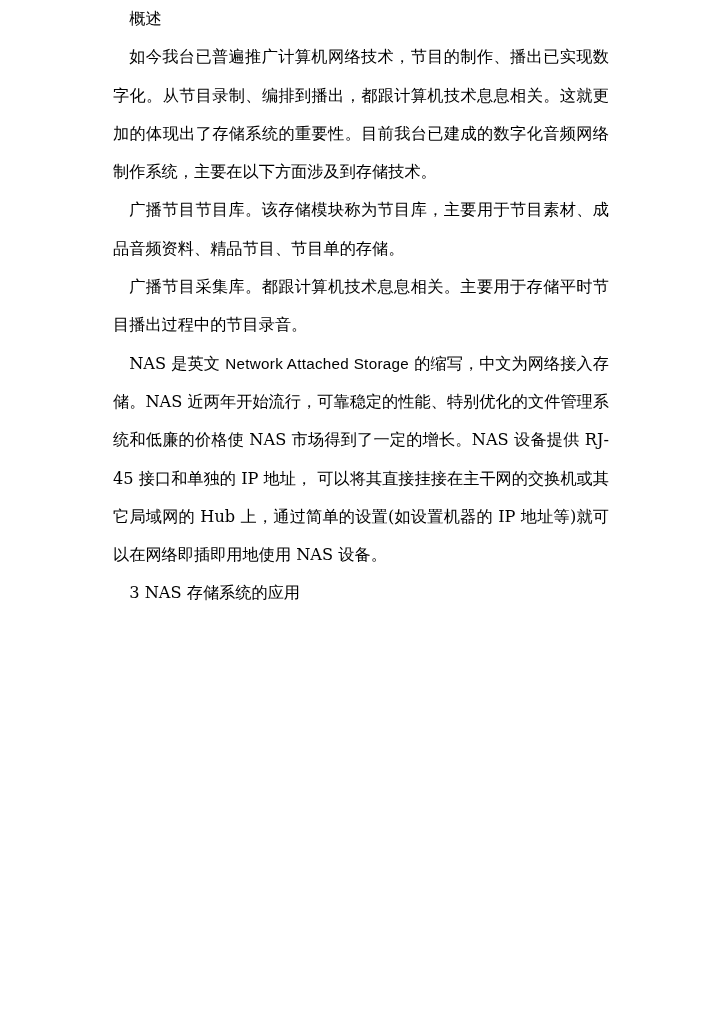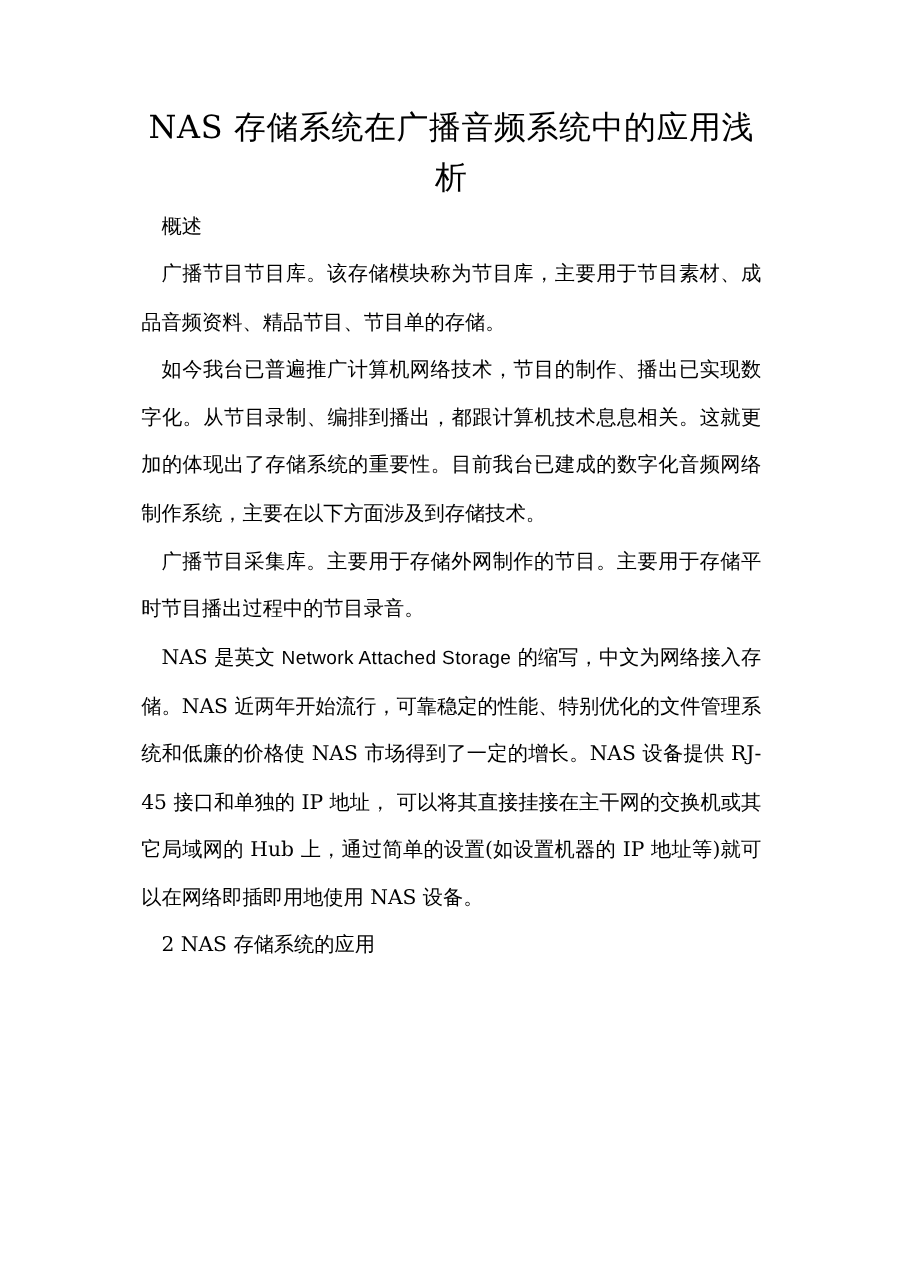--- a/index.html
+++ b/index.html
@@ -80,33 +80,32 @@
     font-size: 15.2px;
     letter-spacing: 0.3px;
   }
 </style>
 </head>
 <body>
 
 <div class="page">
   <div class="content">
 
-    <h1 class="doc-title"><span class="latin">NAS 存储系统在广播音频系统中的应用浅析</span></h1>
 
     <div class="body-block">
 
       <p class="heading">概述</p>
 
+      <p class="para">如今我台已普遍推广计算机网络技术，节目的制作、播出已实现数字化。从节目录制、编排到播出，都跟计算机技术息息相关。这就更加的体现出了存储系统的重要性。目前我台已建成的数字化音频网络制作系统，主要在以下方面涉及到存储技术。</p>
+
       <p class="para">广播节目节目库。该存储模块称为节目库，主要用于节目素材、成品音频资料、精品节目、节目单的存储。</p>
 
-      <p class="para">如今我台已普遍推广计算机网络技术，节目的制作、播出已实现数字化。从节目录制、编排到播出，都跟计算机技术息息相关。这就更加的体现出了存储系统的重要性。目前我台已建成的数字化音频网络制作系统，主要在以下方面涉及到存储技术。</p>
 
-
-      <p class="para">广播节目采集库。主要用于存储外网制作的节目。主要用于存储平时节目播出过程中的节目录音。</p>
+      <p class="para">广播节目采集库。都跟计算机技术息息相关。主要用于存储平时节目播出过程中的节目录音。</p>
 
 
       <p class="para"><span>NAS 是英文 </span><span class="mono">Network Attached Storage</span><span> 的缩写，中文为网络接入存储。NAS 近两年开始流行，可靠稳定的性能、特别优化的文件管理系统和低廉的价格使 NAS 市场得到了一定的增长。NAS 设备提供 RJ-45 接口和单独的 IP 地址， 可以将其直接挂接在主干网的交换机或其它局域网的 Hub 上，通过简单的设置(如设置机器的 IP 地址等)就可以在网络即插即用地使用 NAS 设备。</span></p>
 
-      <p class="heading">2 NAS 存储系统的应用</p>
+      <p class="heading">3 NAS 存储系统的应用</p>
 
     </div>
   </div>
 </div>
 
 </body></html>

